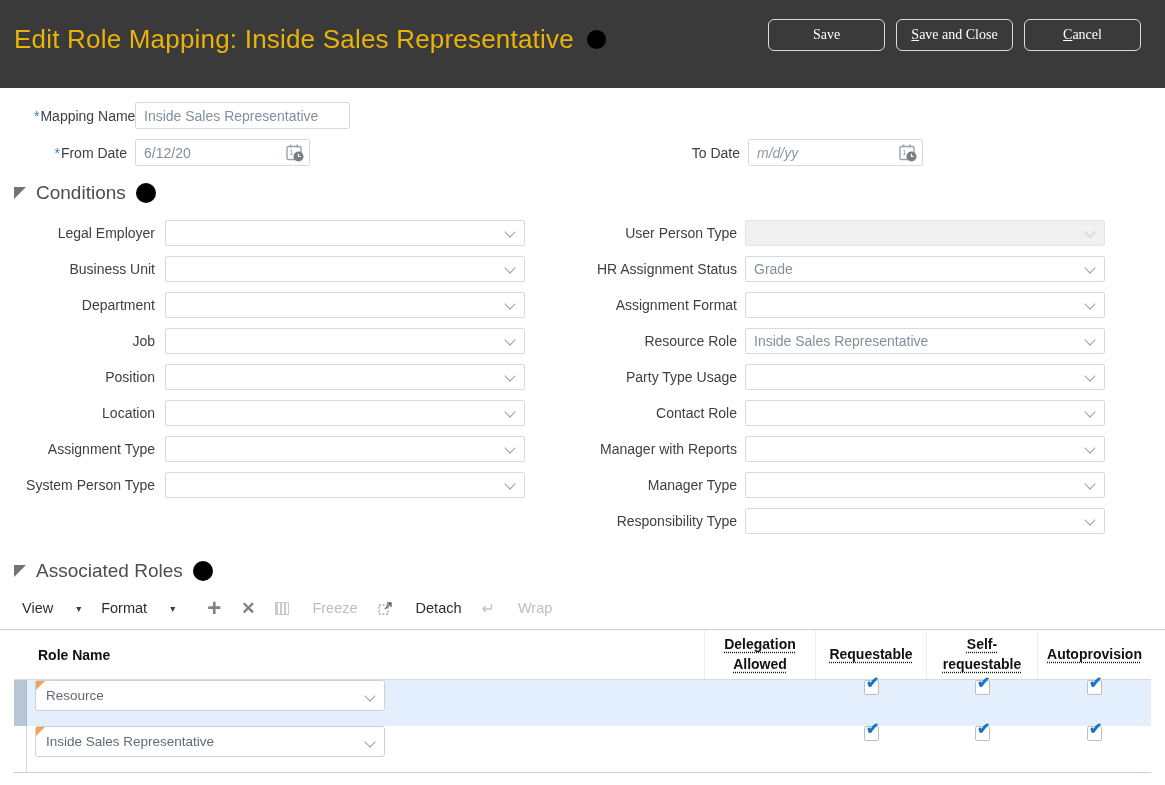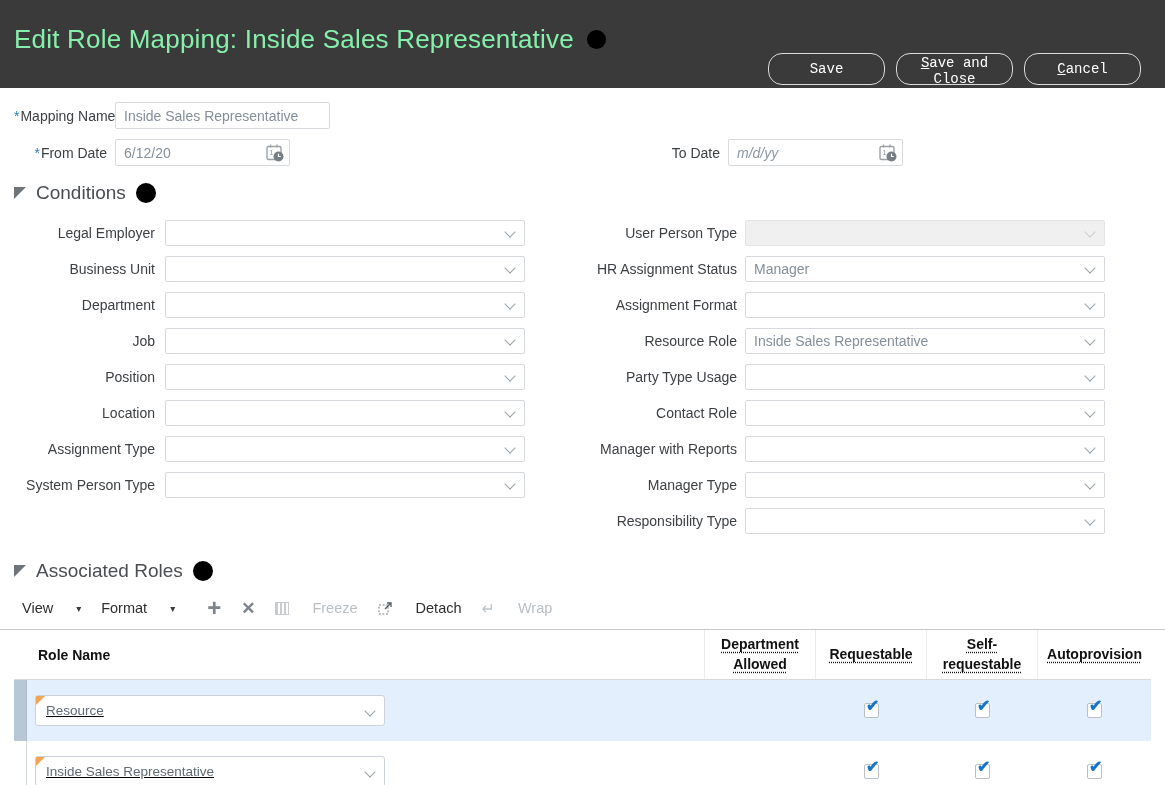--- a/index.html
+++ b/index.html
@@ -6,35 +6,35 @@
   html, body { margin:0; padding:0; }
   body {
     width:1165px; height:785px; overflow:hidden; background:#fff;
     font-family:"Liberation Sans", sans-serif; position:relative;
   }
 
   
   .topbar { height:88px; background:#3a3a3a; position:relative; }
   .title {
     margin:0; padding:24px 16px 0 14px; font-size:26px; font-weight:400;
-    color:#86efac; display:flex; align-items:center; gap:13px; letter-spacing:.2px;
+    color:#eab308; display:flex; align-items:center; gap:13px; letter-spacing:.2px;
   }
   .dot { width:19px; height:19px; border-radius:50%; background:#000; display:inline-block; flex:0 0 auto; }
   .topbar-buttons { position:absolute; top:19px; right:24px; display:flex; gap:11px; }
   .topbar-buttons button {
     width:117px; height:32px; background:transparent; border:1px solid #dcdcdc;
-    border-radius:14px; color:#fff; font-size:14px; font-family:Liberation Mono, monospace; cursor:pointer;margin-top:34px;
+    border-radius:6px; color:#fff; font-size:14px; font-family:Liberation Serif, serif; cursor:pointer;
   }
   .uline { text-decoration:underline; }
 
   
   main { padding:14px 14px 0 14px; }
 
   .field-row { display:flex; align-items:center; margin-bottom:10px; height:27px; position:relative; }
-  .flabel { width:101px; text-align:right; font-size:14px; color:#3d4145; padding-right:8px; white-space:nowrap; }
+  .flabel { width:101px; text-align:right; font-size:14px; color:#3d4145; padding-right:8px; white-space:nowrap;margin-left:20px; }
   .req { color:#3079b8; margin-right:1px; }
   .text-input {
     height:27px; border:1px solid #d6dade; border-radius:2px; font-family:inherit;
     font-size:14px; color:#858f99; padding:0 8px; outline:none; background:#fff;
   }
   .w215 { width:215px; }
   .w175 { width:175px; padding-right:28px; }
   .date-wrap { position:relative; display:inline-block; }
   .cal-icon { position:absolute; right:5px; top:50%; transform:translateY(-50%); width:20px; height:20px; }
   .to-date { position:absolute; left:626px; top:0; display:flex; align-items:center; height:27px; }
@@ -86,21 +86,21 @@
   .roles-table { border-bottom:1px solid #c9d0d6; }
   .thead { display:flex; border-bottom:1px solid #d9d9d9; height:50px; }
   .th {
     font-weight:bold; font-size:14px; color:#111; display:flex; align-items:center; height:100%;
     border-right:1px solid #ededed;
   }
   .th.role { flex:1; padding-left:24px; }
   .th.c { width:111px; justify-content:center; text-align:center; padding:0 6px; }
   .th.c.last { width:113px; border-right:none;align-items:center; }
   .dotted { text-decoration:underline dotted; text-underline-offset:3px; line-height:1.4; }
-  .trow { display:flex; align-items:center; height:61px;text-decoration:underline; }
+  .trow { display:flex; align-items:flex-start; height:46px; }
   .trow.selected { background:#e3effc; }
   .sel-strip { width:13px; height:100%; border-right:1px solid #d5dade; flex:0 0 auto; }
   .trow.selected .sel-strip { background:#b7c7d5; border-right-color:#a9bbca; }
   .td.role { flex:1; padding-left:8px; }
   .row-dd {
     width:350px; height:31px; border:1px solid #ccd2d8; border-radius:3px; background:#fff;
     position:relative; display:flex; align-items:center; padding:0 26px 0 10px; cursor:pointer;
   }
   .row-dd .dd-value { color:#5f6a75; font-size:13.5px; }
   .row-dd .chev { top:11px; }
@@ -241,21 +241,21 @@
       <div class="cond-row">
           <label class="clabel">User Person Type</label>
         <div class="dropdown disabled">
             <span class="dd-value"></span>
             <span class="chev"></span>
           </div>
         </div>
       <div class="cond-row">
           <label class="clabel">HR Assignment Status</label>
         <div class="dropdown">
-            <span class="dd-value">Manager</span>
+            <span class="dd-value">Grade</span>
             <span class="chev"></span>
           </div>
         </div>
       <div class="cond-row">
           <label class="clabel">Assignment Format</label>
         <div class="dropdown">
             <span class="dd-value"></span>
             <span class="chev"></span>
           </div>
         </div>
@@ -338,21 +338,21 @@
       </div>
   </div>
   <div class="tb-divider"></div>
 
   <div class="roles-table">
     <div class="thead">
       <div class="th role">
           <span>Role Name</span>
         </div>
       <div class="th c">
-          <span class="dotted">Department Allowed</span>
+          <span class="dotted">Delegation Allowed</span>
         </div>
       <div class="th c">
           <span class="dotted">Requestable</span>
         </div>
       <div class="th c">
           <span class="dotted">Self-requestable</span>
         </div>
       <div class="th c last">
           <span class="dotted">Autoprovision</span>
         </div>

